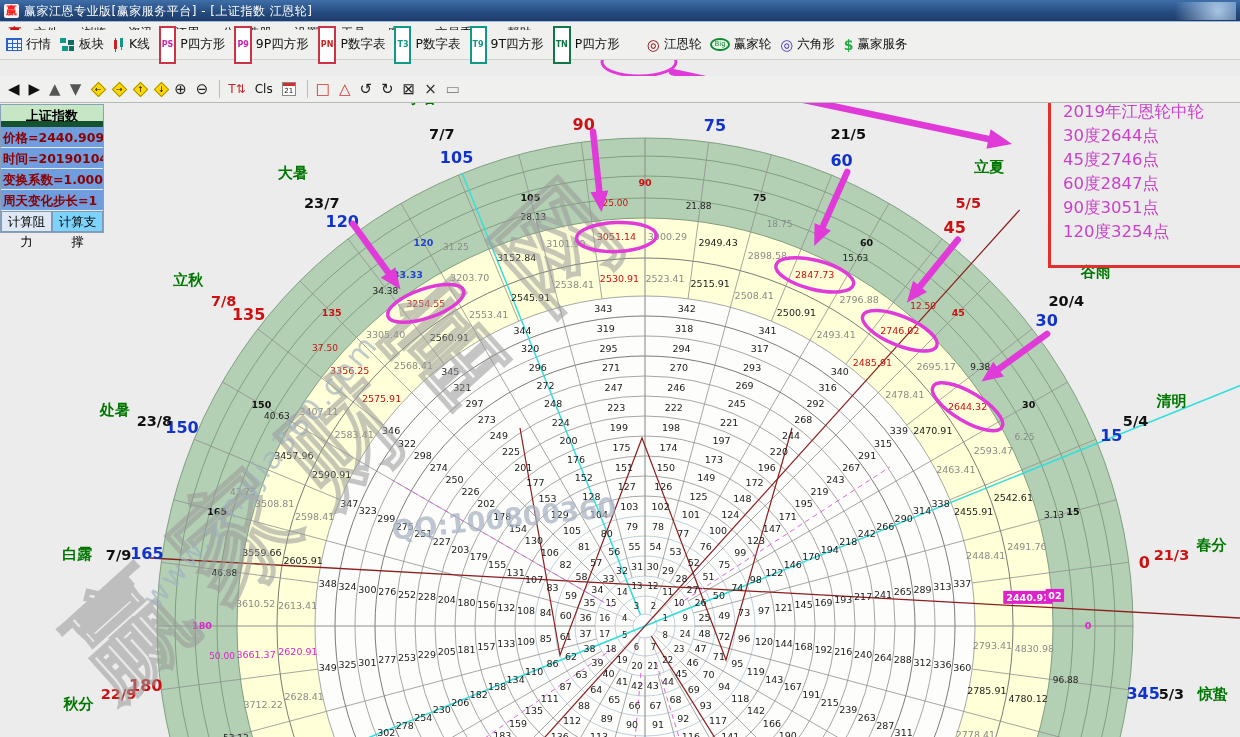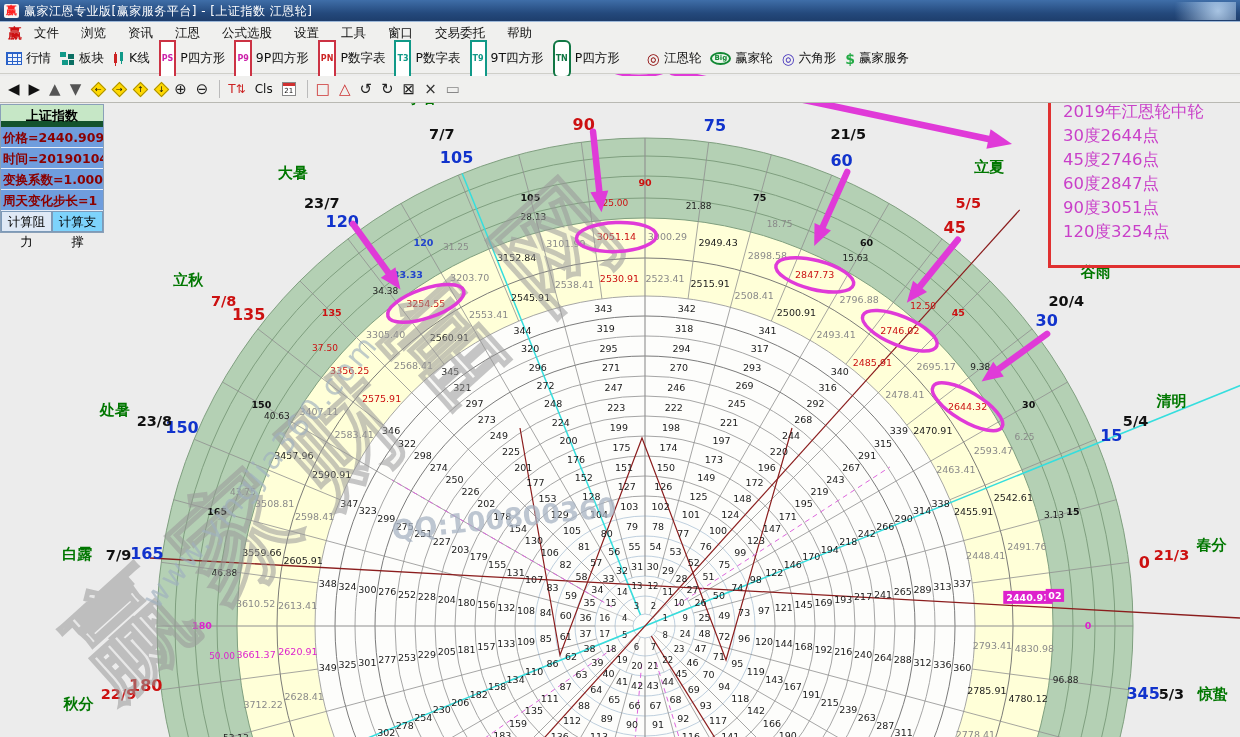--- a/index.html
+++ b/index.html
@@ -12,41 +12,41 @@
     box-shadow:inset 0 -1px 0 #9db8d8; }
   .titlebar::after { content:""; position:absolute; right:4px; top:2px; width:90px; height:18px;
     background:radial-gradient(circle at 80% 50%, rgba(200,225,250,.8), rgba(200,225,250,0) 60%); }
   .title-ico { color:#ff2222; background:#f4f4f4; font-size:11px; font-weight:bold;
     padding:0 2px; margin-right:5px; line-height:14px; border-radius:2px; }
   .title-txt { color:#ffffff; font-size:12px; letter-spacing:.5px; }
   .menubar { position:absolute; left:0; top:22px; width:1240px; height:24px; z-index:20;
     background:#f0f0ee; border-bottom:1px solid #d8d8d4; display:flex; align-items:center; }
   .menu-logo { color:#cc1111; font-weight:bold; font-size:14px; margin:0 12px 0 8px; }
   .mi { font-size:12.5px; color:#111; margin-right:22px; cursor:default; }
-  .toolbar1 { position:absolute; left:0; top:44px; width:1240px; height:30px; z-index:20;
+  .toolbar1 { position:absolute; left:0; top:30px; width:1240px; height:30px; z-index:20;
     background:#f0f0ee; border-bottom:1px solid #cfcfc9; display:flex; align-items:center; padding-left:6px; }
   .tb1 { display:flex; align-items:center; margin-right:9px; }
   .tb1 .lbl { font-size:12.5px; color:#111; margin-left:4px; }
   .i-table { width:16px; height:13px; border:1px solid #2a62c9; background:
      repeating-linear-gradient(to right,#2a62c9 0 1px,transparent 1px 5px),
      repeating-linear-gradient(to bottom,#2a62c9 0 1px,transparent 1px 4px), #eef3fb; }
   .i-blocks { width:15px; height:13px; background:
      linear-gradient(#119988 0 0) 0 0/6px 5px no-repeat,
      linear-gradient(#0b6f63 0 0) 8px 2px/6px 5px no-repeat,
      linear-gradient(#119988 0 0) 2px 8px/6px 5px no-repeat,
      linear-gradient(#0b6f63 0 0) 9px 8px/5px 5px no-repeat; }
   .i-kline { width:12px; height:14px; background:
      linear-gradient(#cc2222 0 0) 1px 2px/3px 9px no-repeat,
      linear-gradient(#119988 0 0) 7px 0px/3px 9px no-repeat,
      linear-gradient(#cc2222 0 0) 2px 0/1px 14px no-repeat,
      linear-gradient(#119988 0 0) 8px 0/1px 12px no-repeat; }
   .i-badge { font-size:8px; font-weight:bold; border:2px solid; padding:12px 1px; line-height:10px;
      background:#fff; }
   .i-rings { font-size:15px; font-weight:bold; line-height:14px; }
-  .i-big { font-size:7px; font-weight:bold; color:#118833; border:2px solid #118833;
+  .i-big { font-size:7px; font-weight:normal; color:#118833; border:2px solid #118833;
      border-radius:50%; padding:1px 2px; line-height:7px; background:#eaf6ea; }
   .i-dollar { font-size:14px; font-weight:bold; color:#22aa44; }
   .toolbar2 { position:absolute; left:0; top:76px; width:1240px; height:27px; z-index:20;
     background:#f0f0ee; border-bottom:1px solid #b9b9b3; display:flex; align-items:center; padding-left:8px; }
   .tb2 { font-size:15px; margin-right:9px; line-height:20px; cursor:default; }
   .tb2.small { font-size:12px; }
   .sep { width:1px; height:18px; background:#bbb; margin:0 8px 0 2px; }
   .dmd { width:11px; height:11px; background:#ffd800; border:1px solid #a98f00;
      transform:rotate(45deg); display:inline-flex; align-items:center; justify-content:center;
      margin:0 7px 0 3px; }
@@ -802,21 +802,21 @@
     </span>
     <span class="tb1">
       <span class="i-badge" style="border-color: rgb(17, 153, 136); color: rgb(17, 153, 136);">T3</span>
       <span class="lbl">P数字表</span>
     </span>
     <span class="tb1">
       <span class="i-badge" style="border-color: rgb(17, 153, 136); color: rgb(17, 153, 136);">T9</span>
       <span class="lbl">9T四方形</span>
     </span>
     <span class="tb1">
-      <span class="i-badge" style="border-color: rgb(17, 119, 68); color: rgb(17, 119, 68); border-radius: 6px;">TN</span>
+      <span class="i-badge" style="border-color: rgb(17, 119, 68); color: rgb(17, 119, 68);">TN</span>
       <span class="lbl">P四方形</span>
     </span>
     <span class="tb1" id="gann-tb-item" style="margin-left: 18px;">
       <span class="i-rings" style="color: rgb(139, 0, 0);">◎</span>
       <span class="lbl">江恩轮</span>
     </span>
     <span class="tb1">
       <span class="i-big">Big</span>
       <span class="lbl">赢家轮</span>
     </span>

